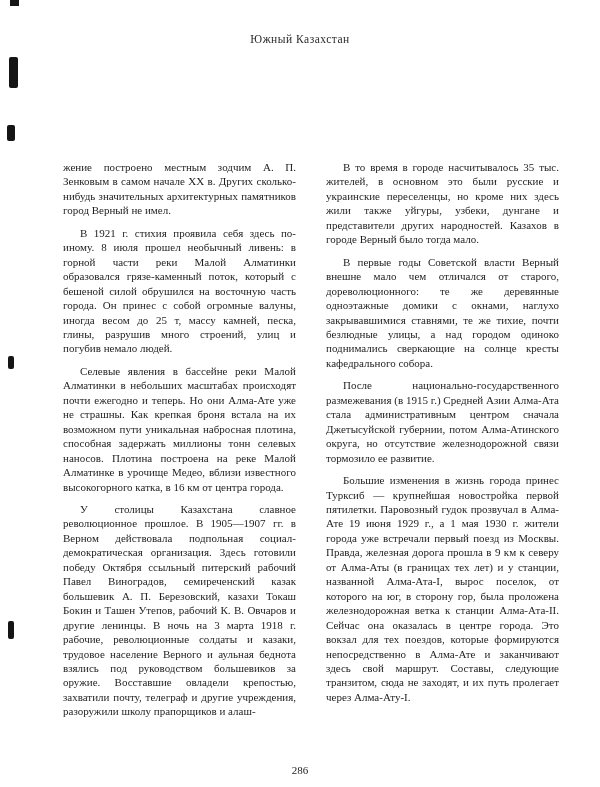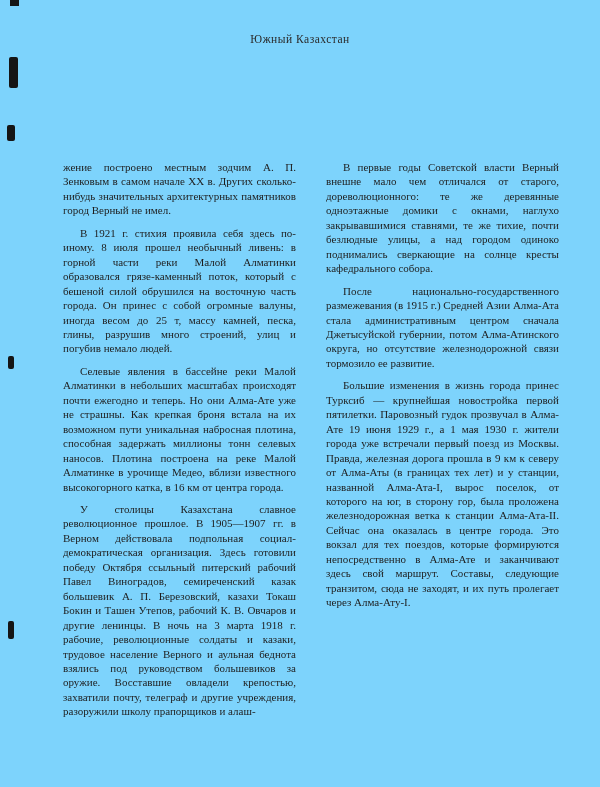--- a/index.html
+++ b/index.html
@@ -4,21 +4,21 @@
 <style>
   html, body {
     margin: 0;
     padding: 0;
     background: #d8d7d3;
   }
   .page {
     position: relative;
     width: 600px;
     height: 787px;
-    background: #7dd3fc;
+    background: #ffffff;
     font-family: "Liberation Serif", "DejaVu Serif", serif;
     color: #1d1d1d;
     overflow: hidden;
     box-sizing: border-box;
   }
   .running-header {
     position: absolute;
     top: 33px;
     left: 0;
     width: 100%;
@@ -71,19 +71,21 @@
   <div class="running-header">Южный Казахстан</div>
 
   <div class="text-column col-left">
       <p class="para">жение построено местным зодчим А. П. Зенковым в самом начале XX в. Других сколько-нибудь значительных архитектурных памятников город Верный не имел.</p>
       <p class="para indent">В 1921 г. стихия проявила себя здесь по-иному. 8 июля прошел необычный ливень: в горной части реки Малой Алматинки образовался грязе-каменный поток, который с бешеной силой обрушился на восточную часть города. Он принес с собой огромные валуны, иногда весом до 25 т, массу камней, песка, глины, разрушив много строений, улиц и погубив немало людей.</p>
       <p class="para indent">Селевые явления в бассейне реки Малой Алматинки в небольших масштабах происходят почти ежегодно и теперь. Но они Алма-Ате уже не страшны. Как крепкая броня встала на их возможном пути уникальная набросная плотина, способная задержать миллионы тонн селевых наносов. Плотина построена на реке Малой Алматинке в урочище Медео, вблизи известного высокогорного катка, в 16 км от центра города.</p>
       <p class="para indent">У столицы Казахстана славное революционное прошлое. В 1905—1907 гг. в Верном действовала подпольная социал-демократическая организация. Здесь готовили победу Октября ссыльный питерский рабочий Павел Виноградов, семиреченский казак большевик А. П. Березовский, казахи Токаш Бокин и Ташен Утепов, рабочий К. В. Овчаров и другие ленинцы. В ночь на 3 марта 1918 г. рабочие, революционные солдаты и казаки, трудовое население Верного и аульная беднота взялись под руководством большевиков за оружие. Восставшие овладели крепостью, захватили почту, телеграф и другие учреждения, разоружили школу прапорщиков и алаш-</p>
     </div>
 
   <div class="text-column col-right">
+      <p class="para indent">В то время в городе насчитывалось 35 тыс. жителей, в основном это были русские и украинские переселенцы, но кроме них здесь жили также уйгуры, узбеки, дунгане и представители других народностей. Казахов в городе Верный было тогда мало.</p>
       <p class="para indent">В первые годы Советской власти Верный внешне мало чем отличался от старого, дореволюционного: те же деревянные одноэтажные домики с окнами, наглухо закрывавшимися ставнями, те же тихие, почти безлюдные улицы, а над городом одиноко поднимались сверкающие на солнце кресты кафедрального собора.</p>
       <p class="para indent">После национально-государственного размежевания (в 1915 г.) Средней Азии Алма-Ата стала административным центром сначала Джетысуйской губернии, потом Алма-Атинского округа, но отсутствие железнодорожной связи тормозило ее развитие.</p>
       <p class="para indent">Большие изменения в жизнь города принес Турксиб — крупнейшая новостройка первой пятилетки. Паровозный гудок прозвучал в Алма-Ате 19 июня 1929 г., а 1 мая 1930 г. жители города уже встречали первый поезд из Москвы. Правда, железная дорога прошла в 9 км к северу от Алма-Аты (в границах тех лет) и у станции, названной Алма-Ата-I, вырос поселок, от которого на юг, в сторону гор, была проложена железнодорожная ветка к станции Алма-Ата-II. Сейчас она оказалась в центре города. Это вокзал для тех поездов, которые формируются непосредственно в Алма-Ате и заканчивают здесь свой маршрут. Составы, следующие транзитом, сюда не заходят, и их путь пролегает через Алма-Ату-I.</p>
     </div>
 
+  <div class="page-number">286</div>
 
 </div>
 
 </body></html>

